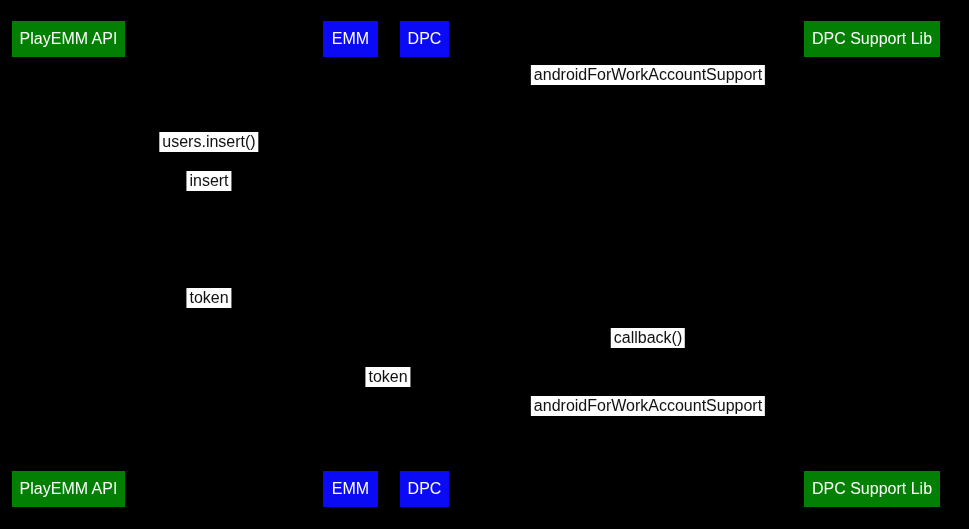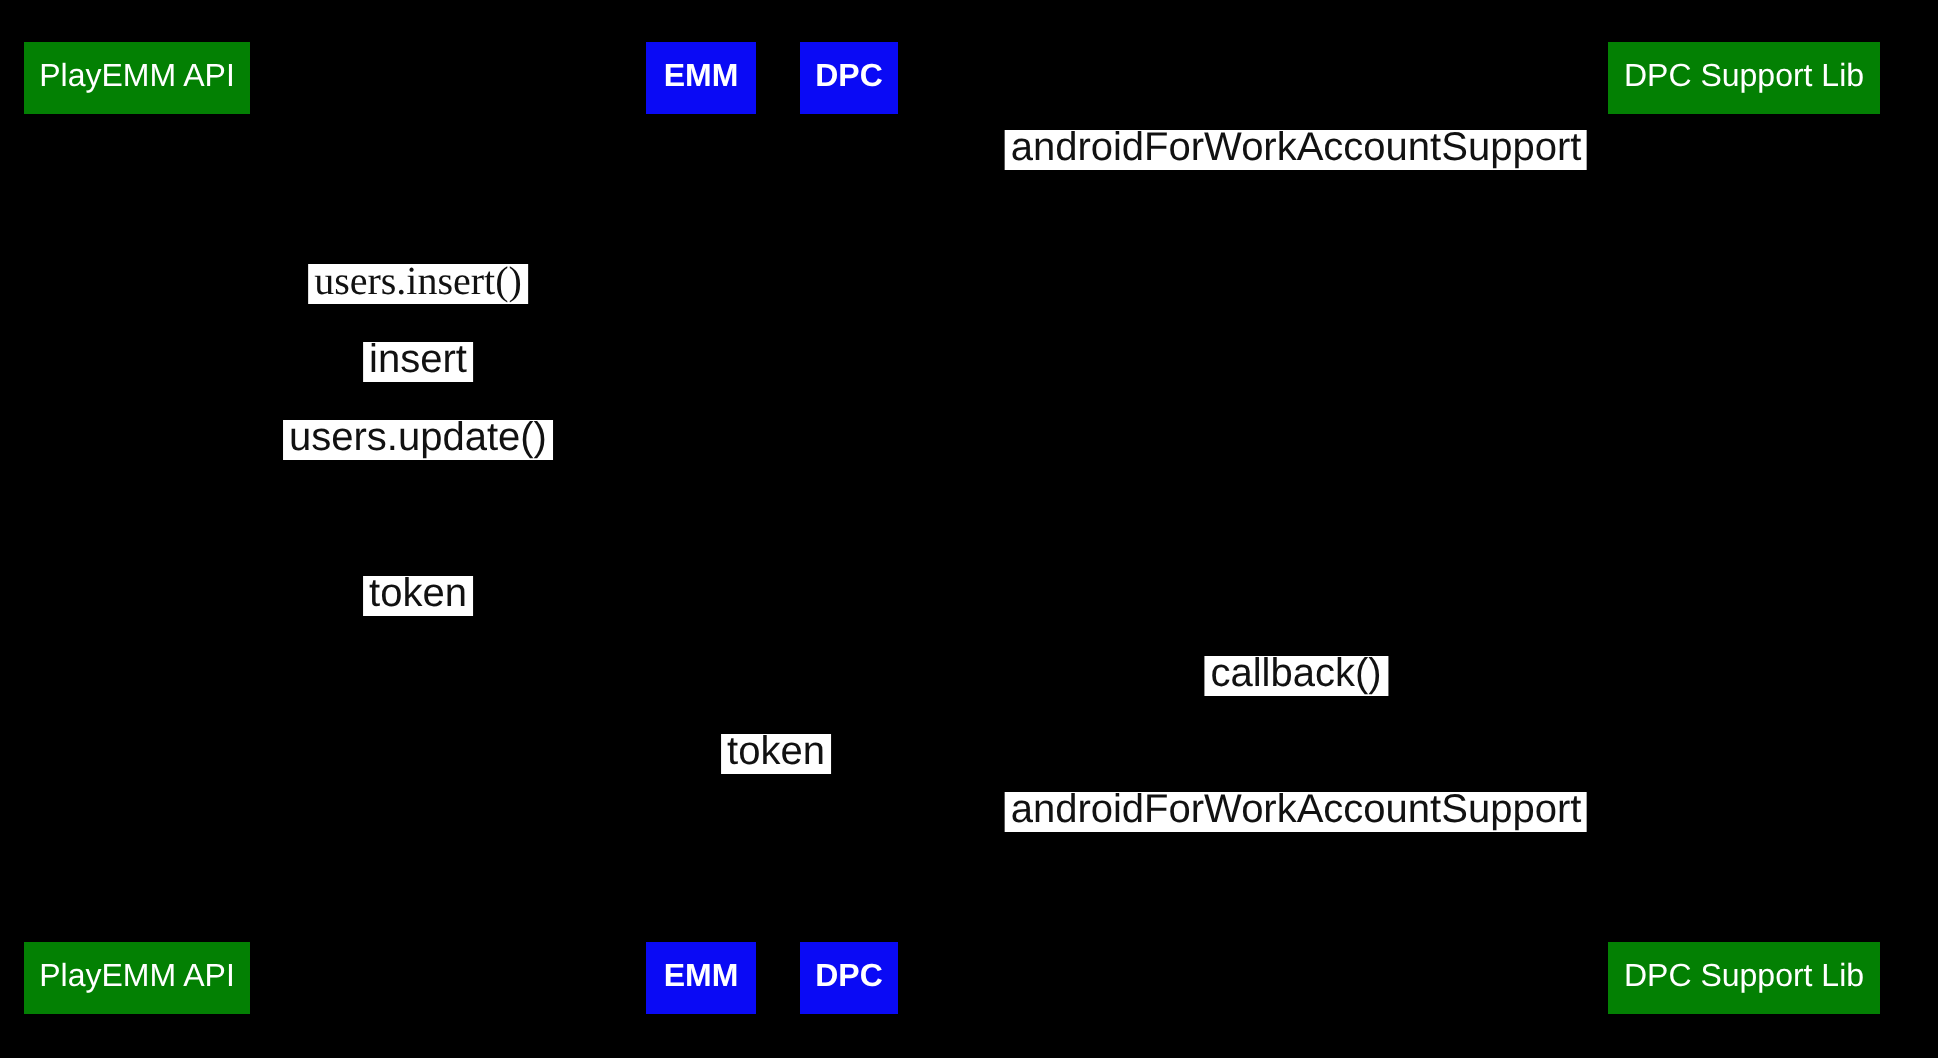--- a/index.html
+++ b/index.html
@@ -27,27 +27,27 @@
     position: absolute;
     height: 36px;
     display: flex;
     align-items: center;
     justify-content: center;
     color: var(--actor-text);
     font-size: 16px;
     white-space: nowrap;
   }
   .actor.green { background: var(--actor-green); }
-  .actor.blue  { background: var(--actor-blue); font-weight: bold; }
+  .actor.blue  { background: var(--actor-blue); }
   .msg {
     position: absolute;
     transform: translateX(-50%);
     background: var(--label-bg);
     color: var(--label-text);
-    font-size: 20px;
+    font-size: 16px;
     line-height: 19.5px;
     text-align: center;
     white-space: nowrap;
     padding: 0 3px;
   }
   .msg .line { display: block; }
 </style>
 </head>
 <body>
 
@@ -63,31 +63,28 @@
     <span>DPC</span>
   </div>
   <div class="actor green" style="left:804px; top:21px; width:136px;">
     <span>DPC Support Lib</span>
   </div>
 
   <div class="msg" style="left:648px; top:65px;">
     <span class="line">androidForWorkAccountSupport</span>
   </div>
 
-  <div class="msg" style="left:209px; top:132px;font-family:Liberation Serif, serif;">
+  <div class="msg" style="left:209px; top:132px;">
     <span class="line">users.insert()</span>
   </div>
 
   <div class="msg" style="left:209px; top:171px;">
     <span class="line">insert</span>
   </div>
 
-  <div class="msg" style="left:209px; top:210px;">
-    <span class="line">users.update()</span>
-  </div>
 
 
   <div class="msg" style="left:209px; top:288px;">
     <span class="line">token</span>
   </div>
 
   <div class="msg" style="left:648px; top:328px;">
     <span class="line">callback()</span>
   </div>
 

